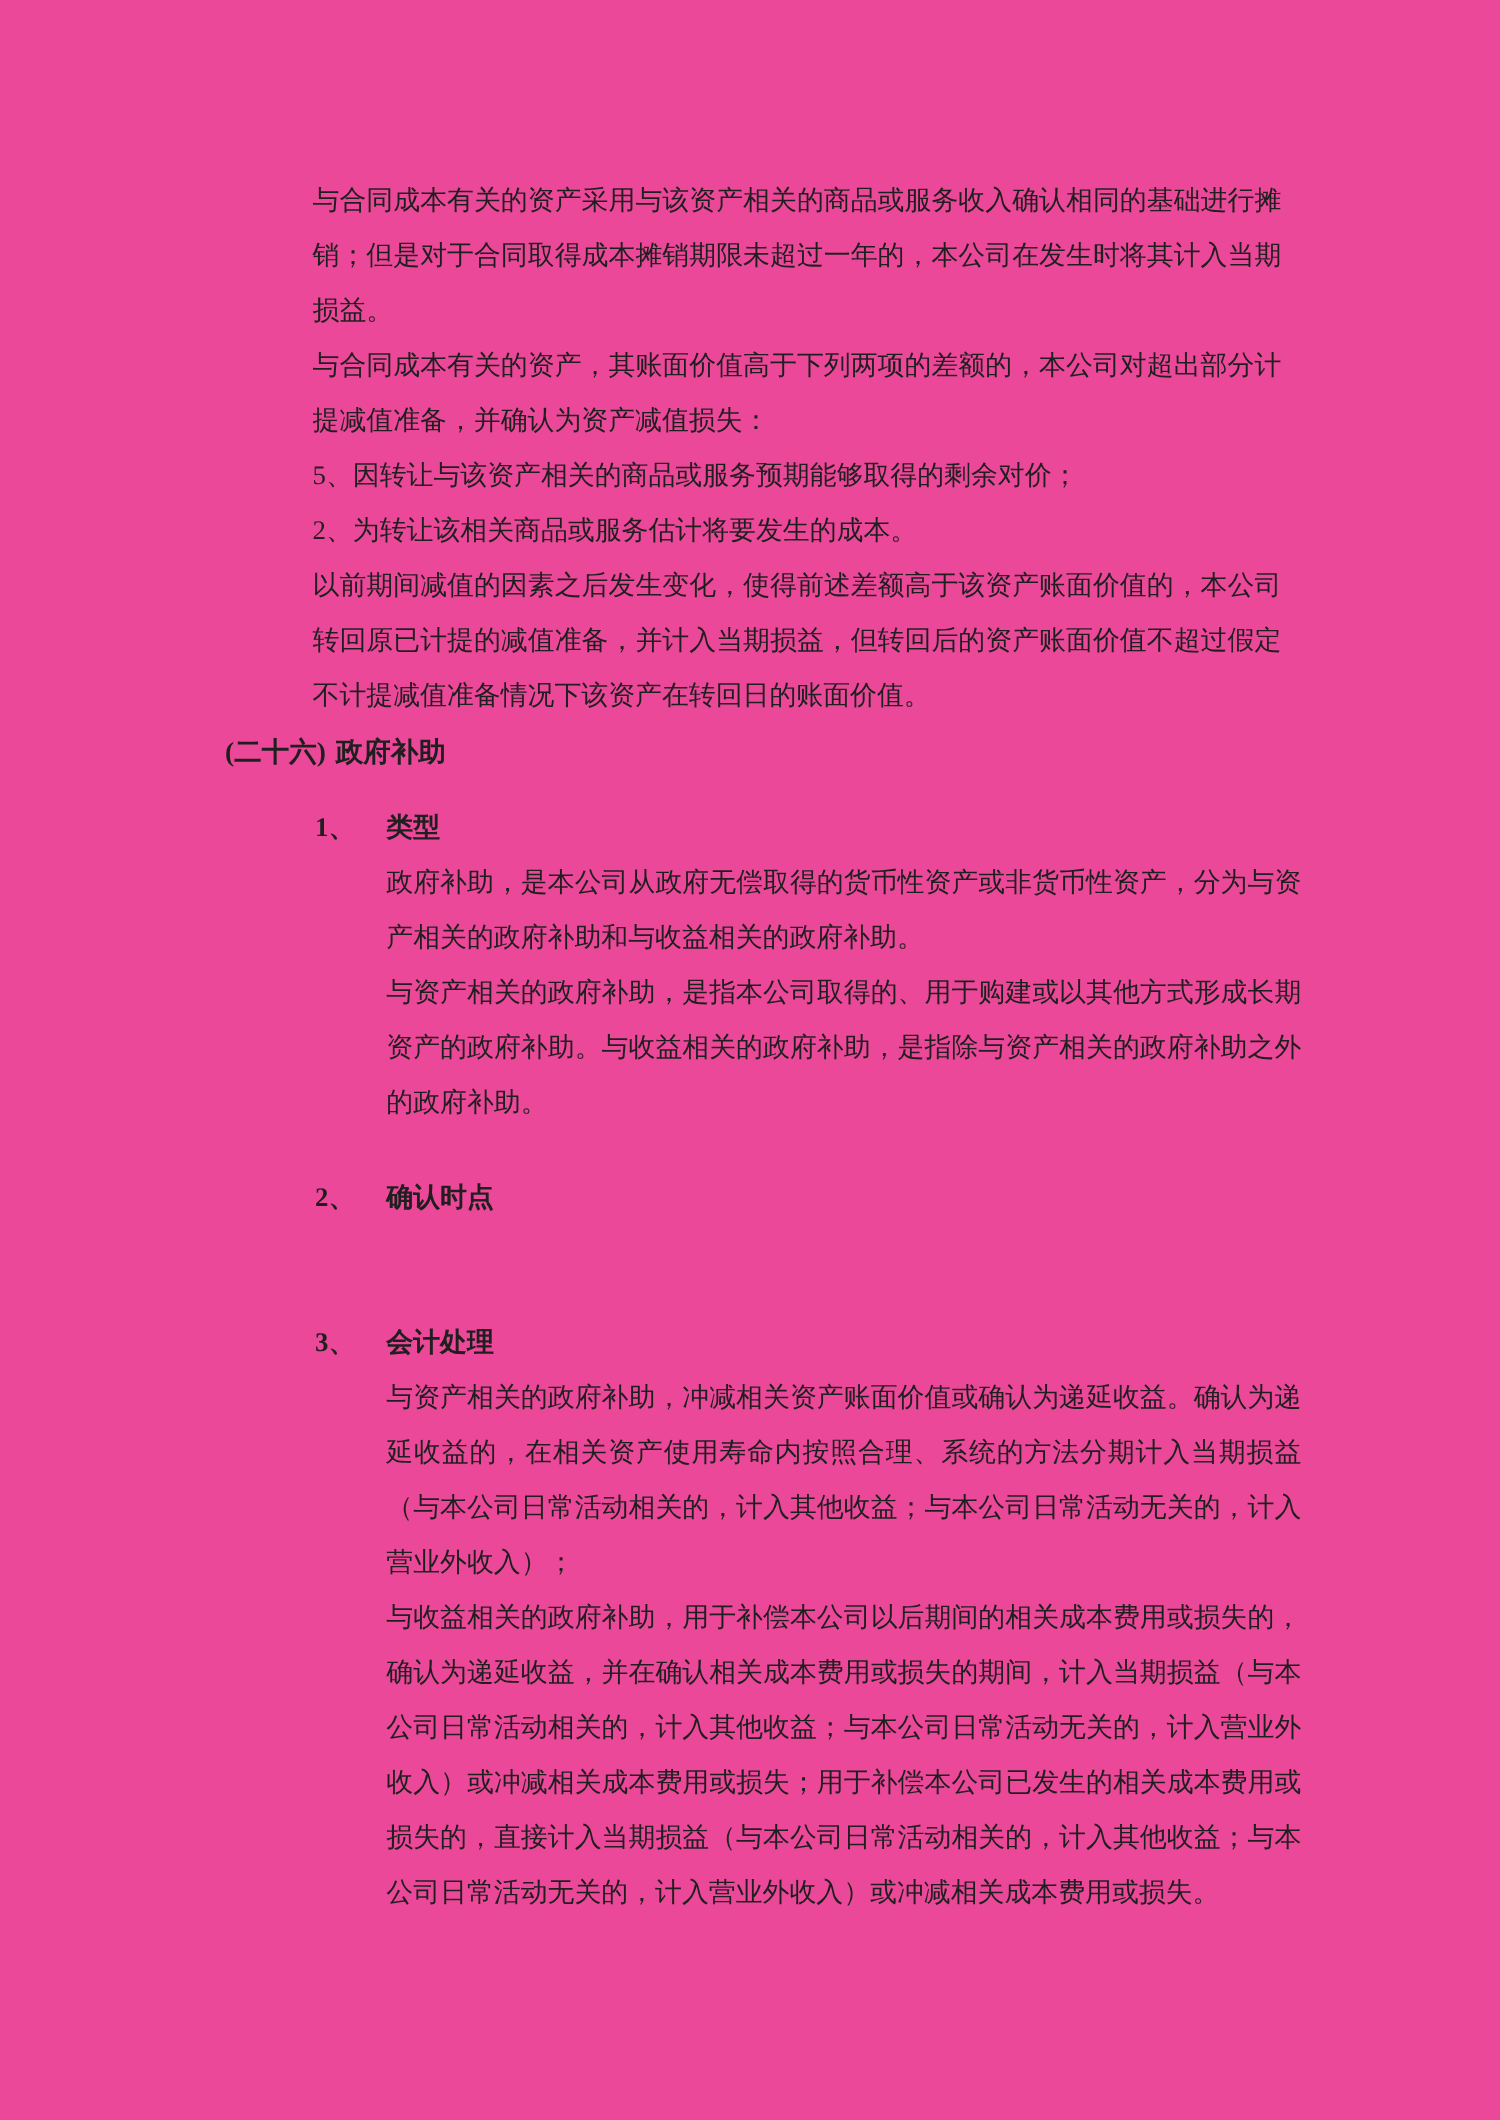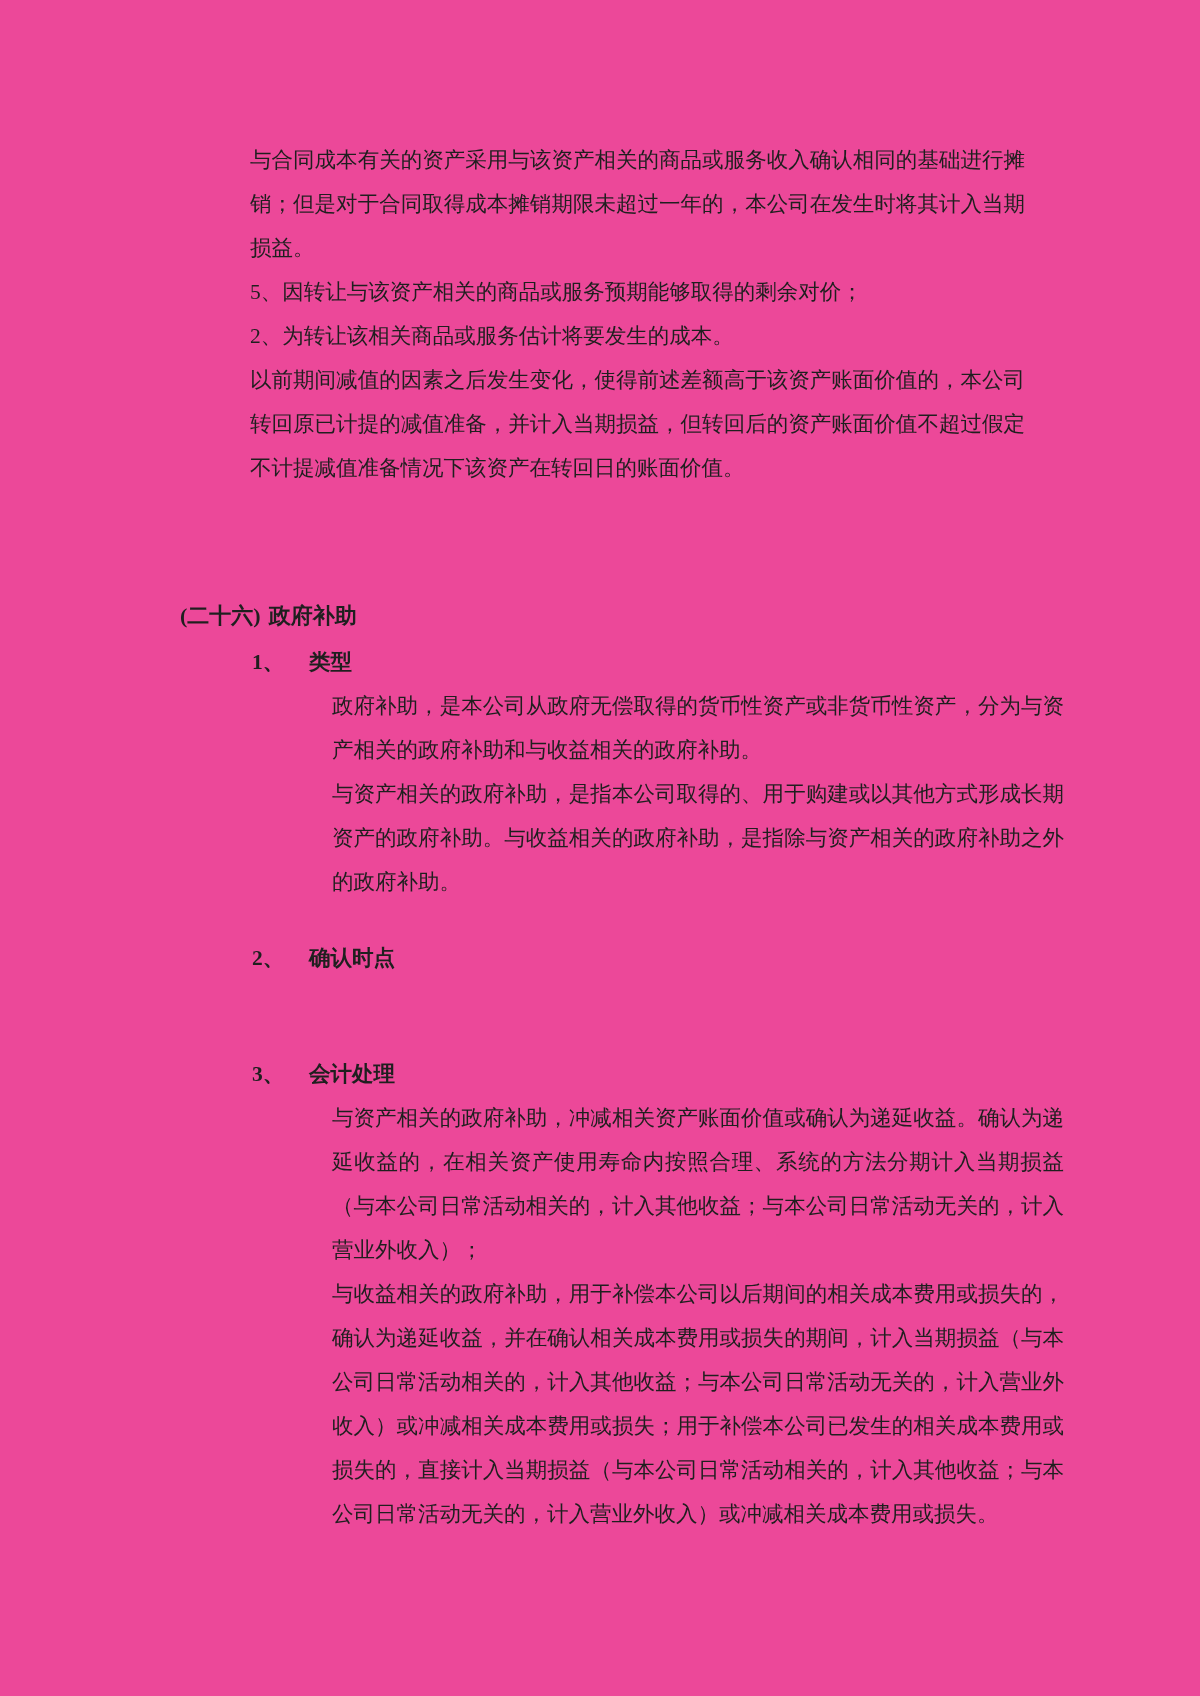--- a/index.html
+++ b/index.html
@@ -33,21 +33,21 @@
     word-break: normal;
   }
   .intro-block {
     position: absolute;
     top: 138px;
     left: 250px;
     width: 775px;
   }
   .section-heading {
     position: absolute;
-    top: 598px;
+    top: 584px;
     left: 180px;
     font-size: 22px;
     font-weight: 700;
     line-height: 36px;
     white-space: nowrap;
     text-align: right;
   }
   .section-heading .sec-num { margin-right: 8px; }
   .item {
     position: absolute;
@@ -61,31 +61,32 @@
     display: flex;
     font-size: 21.5px;
     font-weight: 700;
     line-height: 44px;
   }
   .item-head .num {
     width: 57px;
     flex: 0 0 57px;
   }
   .item-body {
-    margin-left: 80px;
+    margin-left: 57px;
     width: 732px;
   }
 </style>
 </head>
 <body>
 
 <div class="page">
 
   <div class="intro-block body-text">
     <p>与合同成本有关的资产采用与该资产相关的商品或服务收入确认相同的基础进行摊销；但是对于合同取得成本摊销期限未超过一年的，本公司在发生时将其计入当期损益。</p>
+    <p>与合同成本有关的资产，其账面价值高于下列两项的差额的，本公司对超出部分计提减值准备，并确认为资产减值损失：</p>
     <p>5、因转让与该资产相关的商品或服务预期能够取得的剩余对价；</p>
     <p>2、为转让该相关商品或服务估计将要发生的成本。</p>
     <p>以前期间减值的因素之后发生变化，使得前述差额高于该资产账面价值的，本公司转回原已计提的减值准备，并计入当期损益，但转回后的资产账面价值不超过假定不计提减值准备情况下该资产在转回日的账面价值。</p>
   </div>
 
   <div class="section-heading">
     <span class="sec-num">(二十六)</span><span>政府补助</span>
   </div>
 
   <div class="item item-1">

